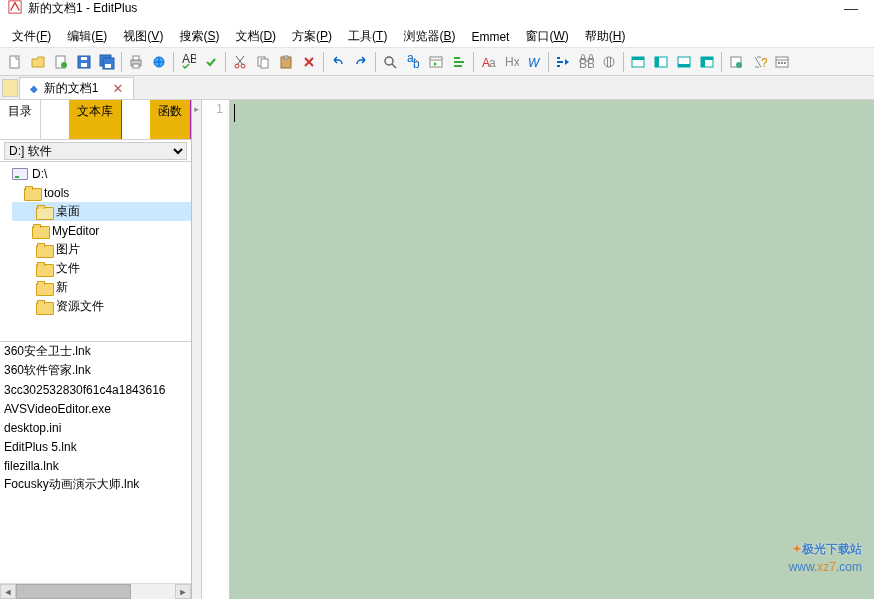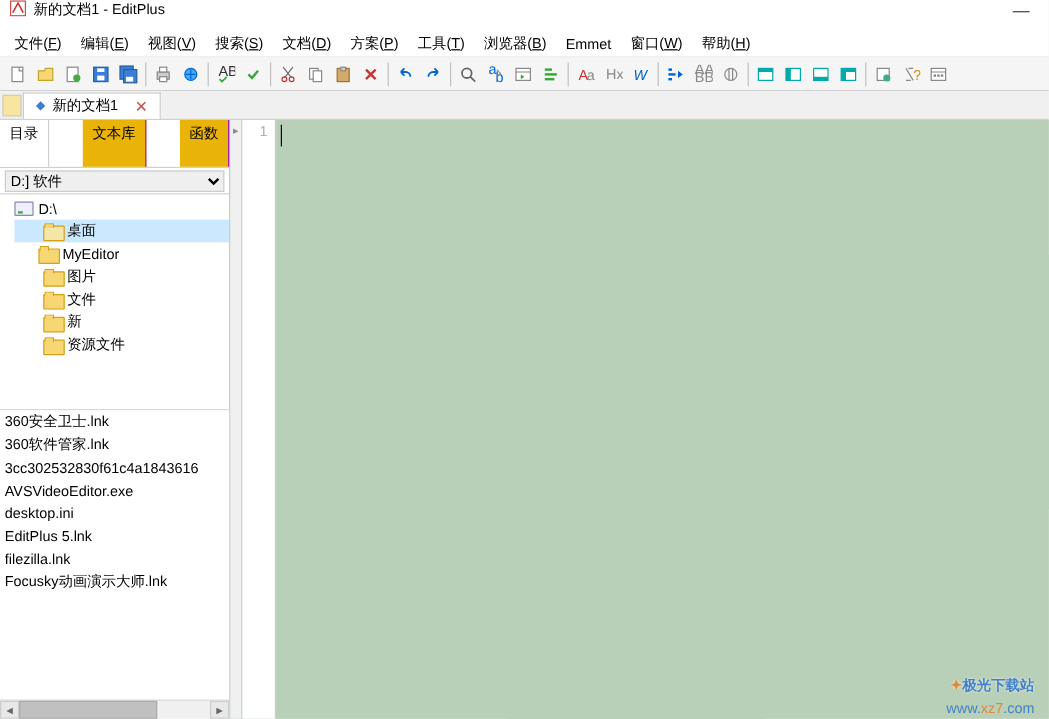--- a/index.html
+++ b/index.html
@@ -61,21 +61,21 @@
 
 
 .editor-wrap { flex:1; display:flex; background:#b8cfb8; position:relative; }
 .ed-handle { width:10px; background:#f0f0f0; border-right:1px solid #ccc; display:flex; align-items:flex-start; justify-content:center; color:#888; font-size:9px; padding-top:4px; cursor:pointer; }
 .gutter { width:28px; background:#fff; border-right:1px solid #ccc; text-align:right; padding:2px 6px 0 0; color:#b0b0b0; font-family:Consolas,monospace; font-size:18px; }
 .editor { flex:1; background:#b8cfb8; position:relative; }
 .cursor { position:absolute; top:4px; left:4px; width:1px; height:18px; background:#000; animation:blink 1s infinite; }
 @keyframes blink { 50% { opacity:0; } }
 
 
-.watermark { position:absolute; right:12px; bottom:2px; text-align:right; opacity:.85; pointer-events:none; }
+.watermark { position:absolute; right:12px; bottom:25px; text-align:right; opacity:.85; pointer-events:none; }
 .watermark .line1 { font-size:20px; color:#2e74c9; font-weight:bold; text-shadow:0 0 2px #fff; }
 .watermark .line2 { font-size:14px; color:#2e74c9; }
 .watermark .wx { color:#e67e22; }
 
 
 .file-list::-webkit-scrollbar { width:16px; }
 .file-list::-webkit-scrollbar-track { background:#f0f0f0; }
 .file-list::-webkit-scrollbar-thumb { background:#c0c0c0; border:1px solid #aaa; }
 .file-list::-webkit-scrollbar-button { background:#e8e8e8; border:1px solid #ccc; height:16px; }
 
@@ -341,20 +341,24 @@
     </div>
     <div class="drive-row">
       <select>
         <option>D:] 软件</option>
       </select>
     </div>
     <div class="dir-tree" id="dir-tree">
         <div class="tree-item" style="padding-left: 12px;">
           <span class="drive-icon"></span>
           <span>D:\</span>
+        </div>
+        <div class="tree-item" style="padding-left: 24px;">
+          <span class="folder-icon"></span>
+          <span>tools</span>
         </div>
         <div class="tree-item selected" style="padding-left: 24px;">
           <span class="folder-icon open"></span>
           <span>桌面</span>
         </div>
         <div class="tree-item" style="padding-left: 32px;">
           <span class="folder-icon"></span>
           <span>MyEditor</span>
         </div>
         <div class="tree-item" style="padding-left: 36px;">

